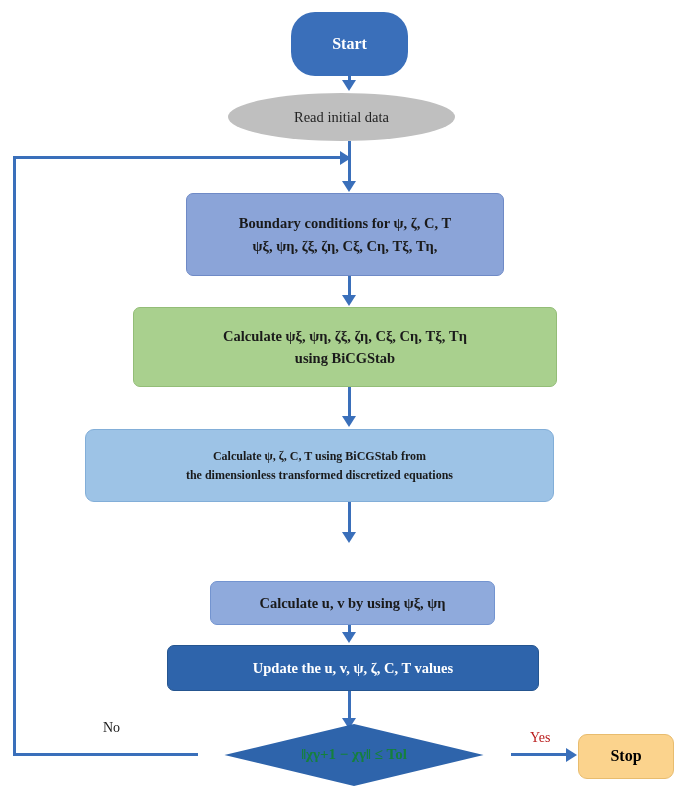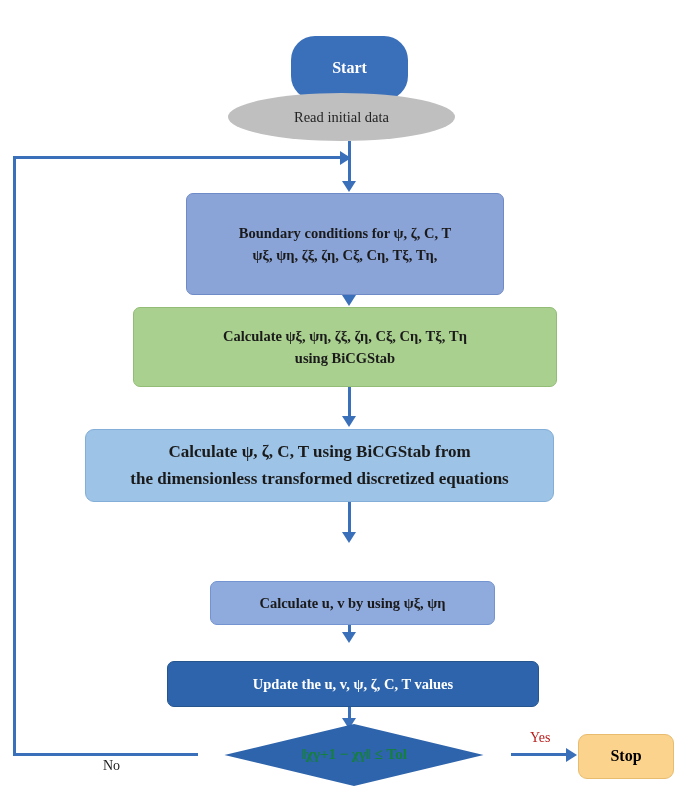--- a/index.html
+++ b/index.html
@@ -35,37 +35,36 @@
 
   
   #start-node {
     left: 291px; top: 12px;
     width: 117px; height: 64px;
     background: #3a6fba;
     border-radius: 24px / 24px;
     color: #ffffff;
     font-weight: bold;
     font-size: 16px;
-    margin-top: 24px;
   }
 
   
   #read-data-node {
     left: 228px; top: 93px;
     width: 227px; height: 48px;
     background: #bfbfbf;
     border-radius: 50%;
     font-size: 14.5px;
     color: #232323;
   }
 
   
   #boundary-node {
     left: 186px; top: 193px;
-    width: 318px; height: 102px;
+    width: 318px; height: 83px;
     background: #8ba4d8;
     border: 1px solid #6f8ac6;
     border-radius: 7px;
     font-size: 14.5px;
     font-weight: bold;
   }
 
   
   #derivatives-node {
     left: 133px; top: 307px;
@@ -77,21 +76,21 @@
     font-weight: bold;
   }
 
   
   #main-eq-node {
     left: 85px; top: 429px;
     width: 469px; height: 73px;
     background: #9dc3e6;
     border: 1px solid #82aed8;
     border-radius: 9px;
-    font-size: 17px;
+    font-size: 12px;
     font-weight: bold;
   }
 
   
   #uv-node {
     left: 210px; top: 545px;
     width: 285px; height: 44px;
     background: #8faadc;
     border: 1px solid #7394d0;
     border-radius: 7px;
@@ -103,21 +102,20 @@
   
   #update-node {
     left: 167px; top: 645px;
     width: 372px; height: 46px;
     background: #2e64ab;
     border: 1px solid #25558f;
     border-radius: 7px;
     color: #ffffff;
     font-size: 14.5px;
     font-weight: bold;
-    margin-top: 16px;
   }
 
   
   #decision-node {
     left: 196px; top: 724px;
     width: 316px; height: 62px;
   }
   #decision-node .diamond-shape {
     position: absolute;
     inset: 0;
@@ -244,16 +242,16 @@
 
   <div class="node" id="decision-node">
     <div class="diamond-shape"></div>
     <span class="diamond-text">‖χγ+1 − χγ‖ ≤ Tol</span>
   </div>
 
   <div class="node" id="stop-node">
     <span class="line">Stop</span>
   </div>
 
-  <div class="edge-label" style="left:103px; top:758px;">No</div>
+  <div class="edge-label" style="left:103px; top:720px;">No</div>
   <div class="edge-label yes" style="left:530px; top:730px;">Yes</div>
 
 </div>
 
 </body></html>

